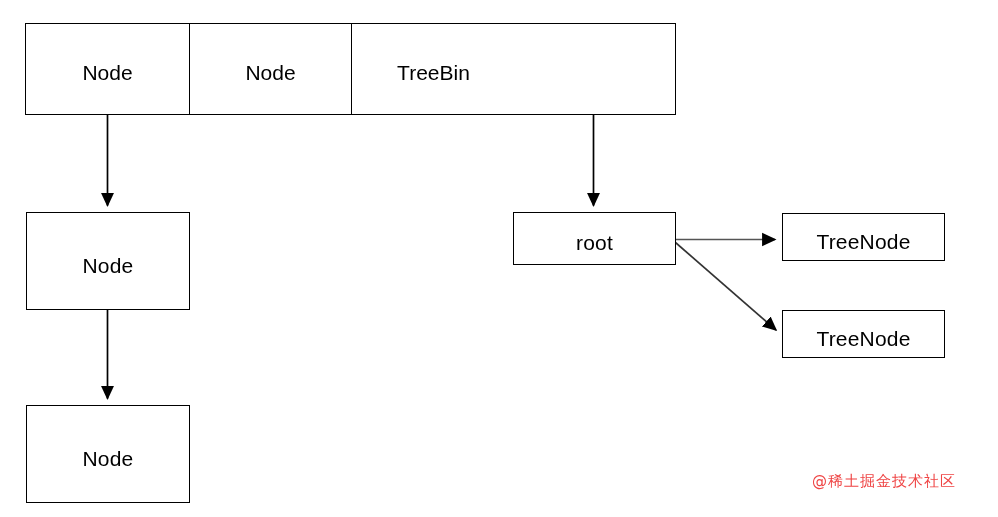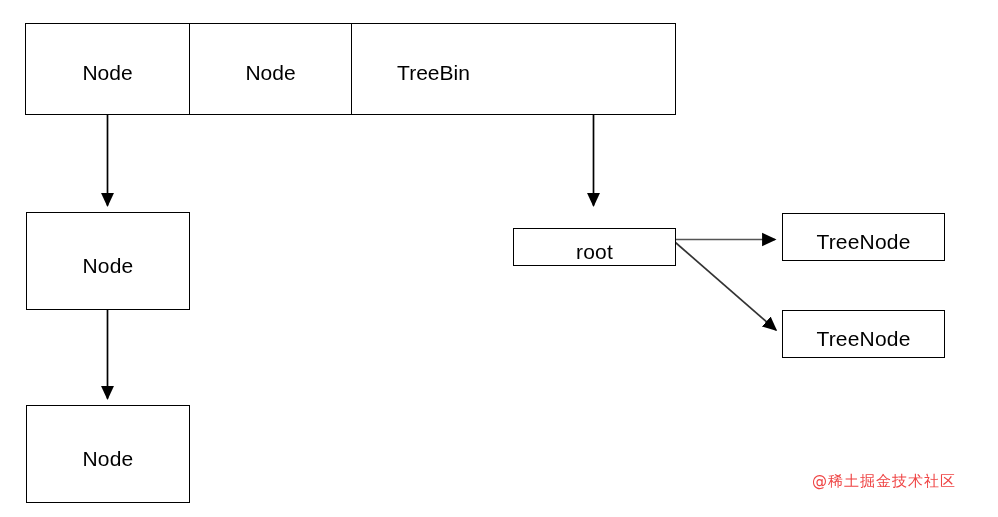--- a/index.html
+++ b/index.html
@@ -66,21 +66,21 @@
   #table-row .cell:last-child {
     border-right: none;
   }
   .cell-0 { width: 164px; }
   .cell-1 { width: 162px; }
   .cell-2 { width: 162px; }
   .cell-3 { width: 163px; }
 
   #node-box-1 { left: 26px;  top: 212px; width: 164px; height: 98px; }
   #node-box-2 { left: 26px;  top: 405px; width: 164px; height: 98px; }
-  #root-box   { left: 513px; top: 228px; width: 163px; height: 38px; }
+  #root-box   { left: 513px; top: 212px; width: 163px; height: 53px; }
   #treenode-box-1 { left: 782px; top: 213px; width: 163px; height: 48px; }
   #treenode-box-2 { left: 782px; top: 310px; width: 163px; height: 48px; }
 
   #watermark {
     position: absolute;
     left: 812px;
     top: 472px;
     font-size: 15px;
     color: #ef4444;
     font-family: "DejaVu Sans", sans-serif;

